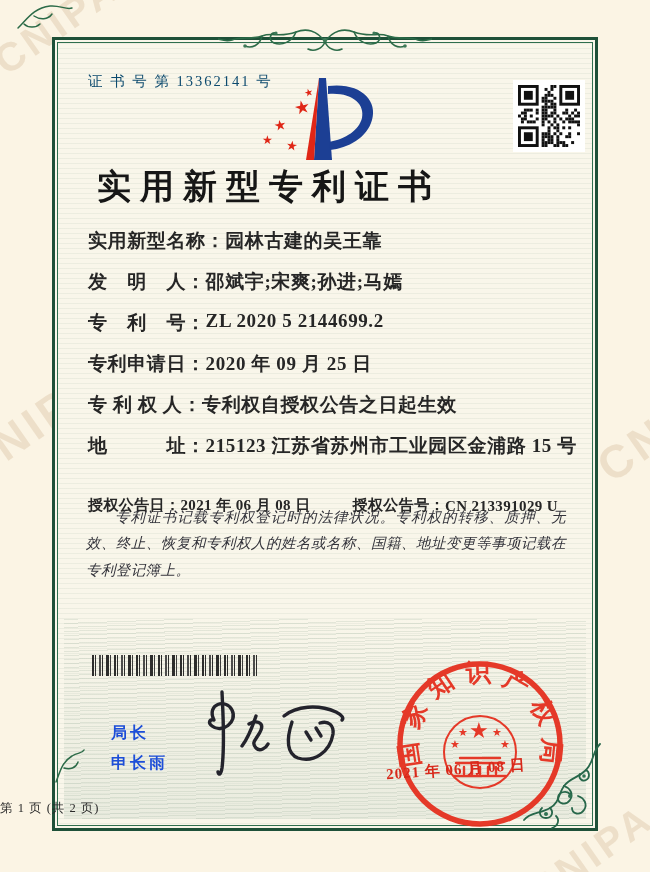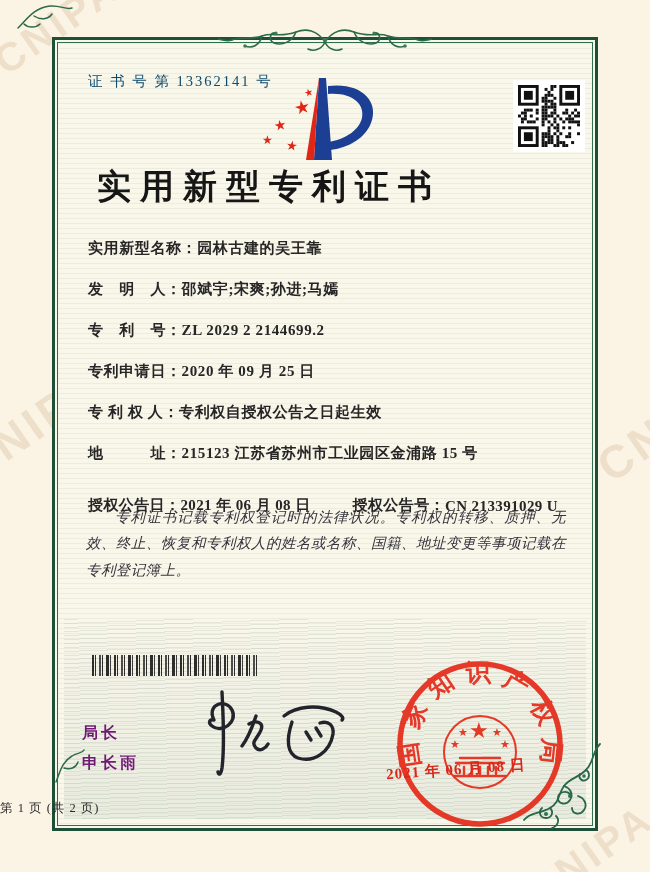--- a/index.html
+++ b/index.html
@@ -45,21 +45,21 @@
 
   .logo{position:absolute;left:256px;top:72px;width:140px;height:92px;}
   .qr{position:absolute;left:513px;top:80px;width:72px;height:72px;background:#fff;padding:5px;box-sizing:border-box;}
 
   .title{
     position:absolute;left:0;top:164px;width:538px;text-align:center;
     font-size:34px;font-weight:700;color:#161616;letter-spacing:9px;
   }
 
   .fields{position:absolute;left:88px;top:228px;width:480px;}
-  .field-row{height:41px;display:flex;align-items:center;font-size:15px;color:#262626;font-weight:600;letter-spacing:0.6px;white-space:nowrap;}
+  .field-row{height:41px;display:flex;align-items:flex-start;font-size:19px;color:#262626;font-weight:600;letter-spacing:0.6px;white-space:nowrap;}
   .field-label{color:#262626;}
   .field-value{color:#262626;}
   .grant-row{height:41px;display:flex;align-items:flex-end;font-size:15px;color:#262626;font-weight:600;letter-spacing:0.4px;white-space:nowrap;}
   .grant-pair2{margin-left:42px;}
 
   .body-text{
     position:absolute;left:86px;top:504px;width:480px;
     font-size:14.5px;line-height:1.82;color:#33333b;text-align:justify;letter-spacing:0.4px;
   }
   .body-text p{margin:0;text-indent:2em;font-style:italic;}
@@ -70,23 +70,23 @@
       #181818 0 2px, rgba(0,0,0,0) 2px 3px,
       #181818 3px 4px, rgba(0,0,0,0) 4px 7px,
       #3a3a3a 7px 9px, rgba(0,0,0,0) 9px 10px,
       #181818 10px 11px, rgba(0,0,0,0) 11px 14px,
       #181818 14px 17px, rgba(0,0,0,0) 17px 18px,
       #2a2a2a 18px 19px, rgba(0,0,0,0) 19px 22px);
     opacity:.9;
   }
 
   .signer{
-    position:absolute;left:82px;top:718px;
+    position:absolute;left:111px;top:718px;
     font-family:"Liberation Sans","DejaVu Sans",sans-serif;
-    font-size:16px;font-weight:700;color:#701a75;letter-spacing:3px;line-height:30px;
+    font-size:16px;font-weight:700;color:#1d4ed8;letter-spacing:3px;line-height:30px;
   }
   .signature{position:absolute;left:192px;top:686px;width:170px;height:100px;}
 
   .seal{position:absolute;left:392px;top:656px;width:176px;height:176px;opacity:.95;}
   .seal-date{
     position:absolute;left:386px;top:760px;width:150px;
     color:#d8281a;font-size:15px;font-weight:700;letter-spacing:1px;
     transform:rotate(-4deg);white-space:nowrap;
   }
 
@@ -321,21 +321,21 @@
           <span class="field-value">园林古建的吴王靠</span>
       </div>
 
       <div class="field-row">
         <span class="field-label">发　明　人：</span>
           <span class="field-value">邵斌宇;宋爽;孙进;马嫣</span>
       </div>
 
       <div class="field-row">
         <span class="field-label">专　利　号：</span>
-          <span class="field-value">ZL 2029 2 2144699.2</span>
+          <span class="field-value">ZL 2020 5 2144699.2</span>
       </div>
 
       <div class="field-row">
         <span class="field-label">专利申请日：</span>
           <span class="field-value">2020 年 09 月 25 日</span>
       </div>
 
       <div class="field-row">
         <span class="field-label">专 利 权 人：</span>
           <span class="field-value">专利权自授权公告之日起生效</span>

